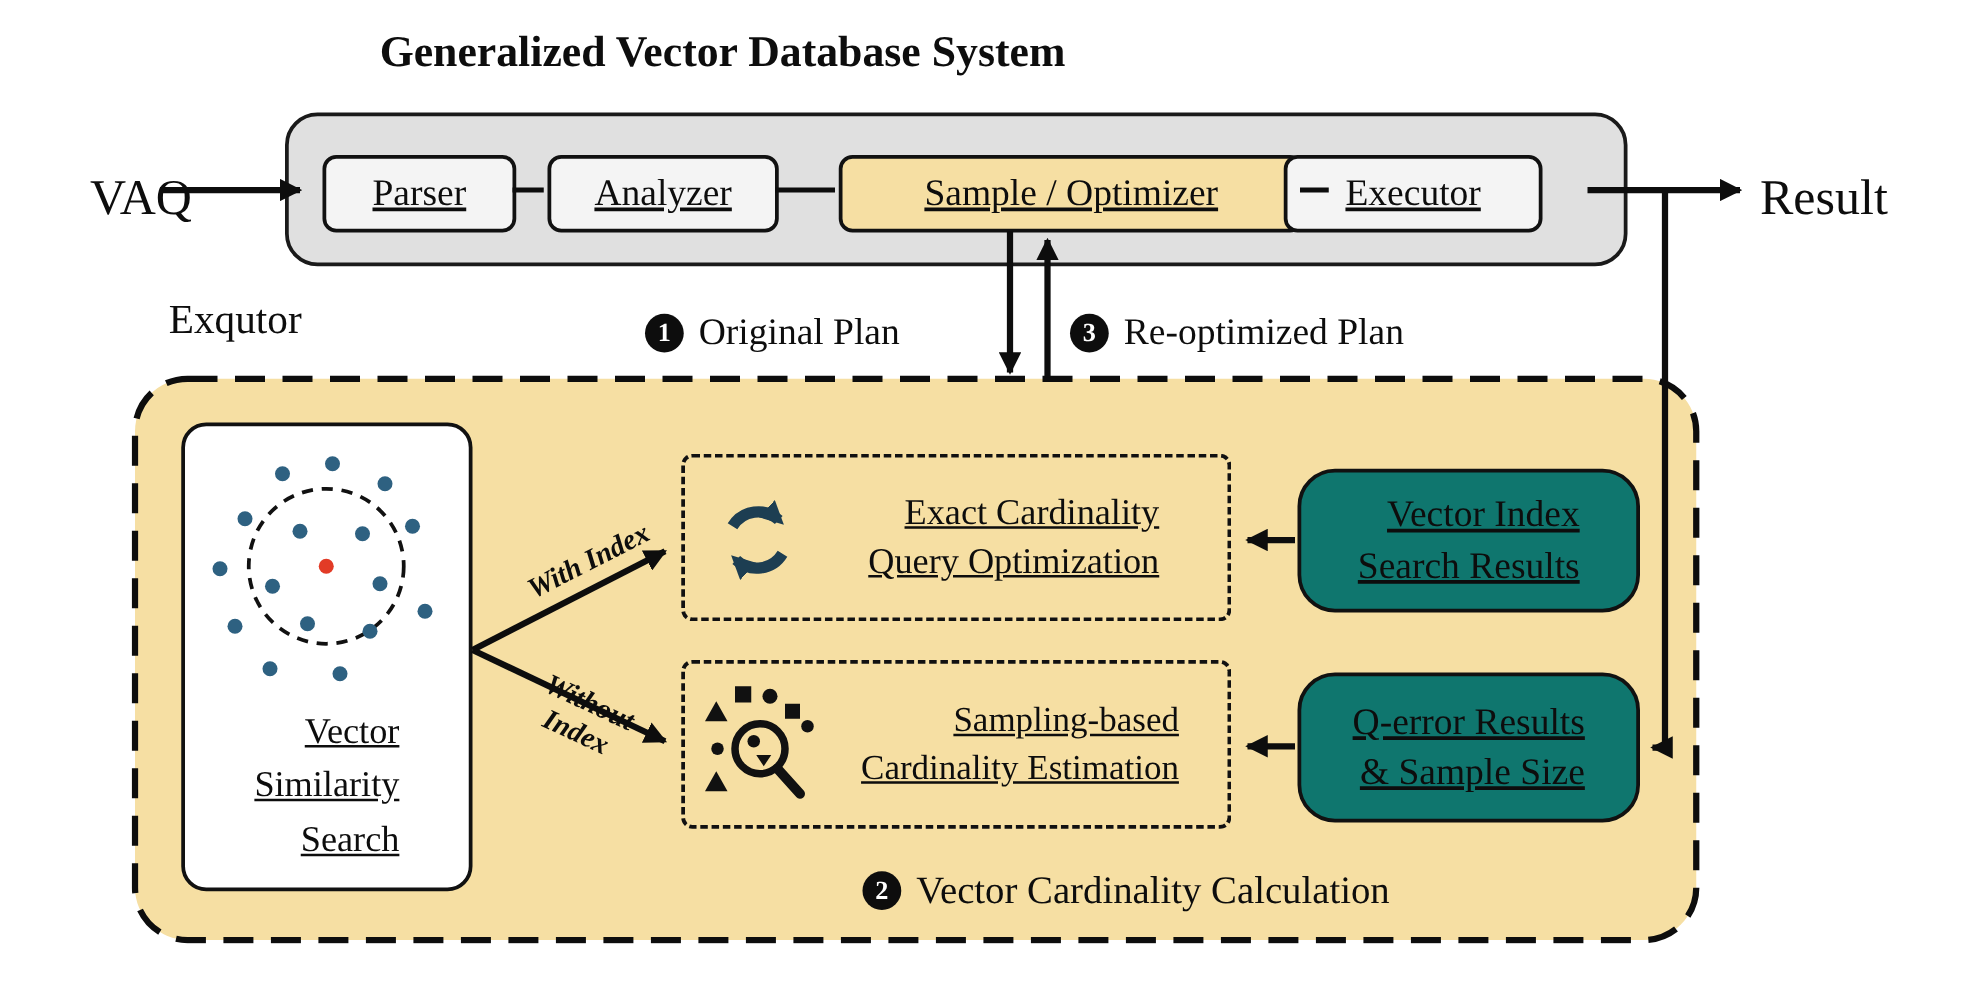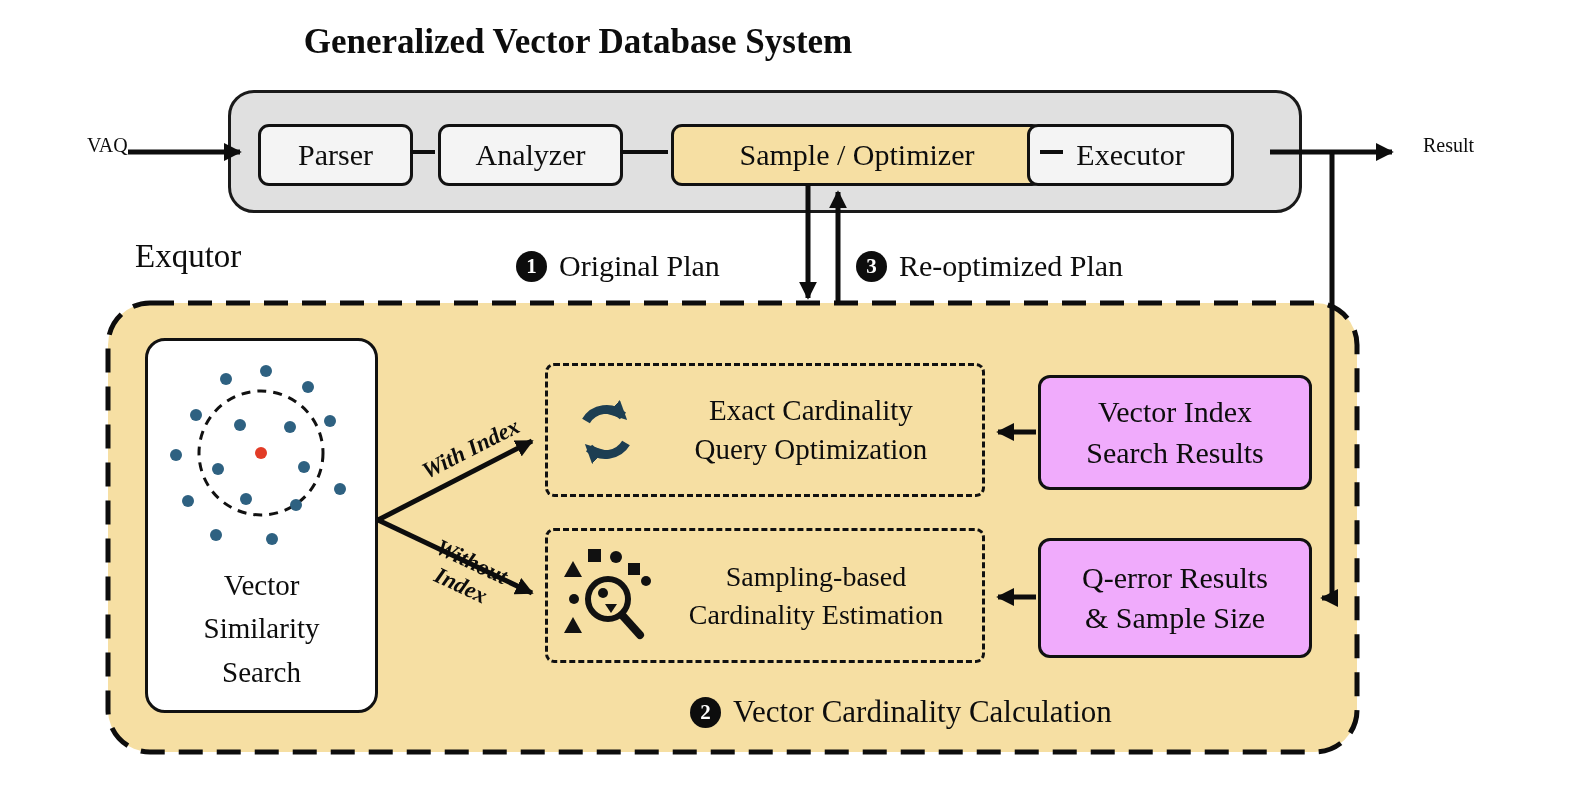--- a/index.html
+++ b/index.html
@@ -2,38 +2,38 @@
 <html style="--tan: #f6dfa3; --box-gray: #e0e0e0; --stage-bg: #f4f4f4; --icon-navy: #1d3e52; --dot-blue: #2e6181; --dot-red: #e23b26; --line: #0d0d0d;"><head>
 <meta charset="utf-8">
 <style>
   html,body{margin:0;padding:0;background:#fff;}
   #canvas{
     position:relative;width:1574px;height:786px;background:#fff;overflow:hidden;
     font-family:"Liberation Serif","DejaVu Serif",serif;color:#0d0d0d;padding-left:32px;
   }
   .abs{position:absolute;}
   .pre{white-space:pre-line;}
-  .center{display:flex;align-items:center;justify-content:center;text-align:center;}
+  .center{display:flex;align-items:center;justify-content:center;text-align:right;text-decoration:underline;}
 
   .title{left:228px;top:22px;width:700px;font-size:35px;font-weight:bold;text-align:center;}
 
   .system-box{
     left:228px;top:90px;width:1074px;height:123px;
     background:var(--box-gray,#e0e0e0);
     border:3px solid #1a1a1a;border-radius:26px;box-sizing:border-box;
   }
   .stage{
     position:absolute;top:31px;height:62px;
     background:var(--stage-bg,#f4f4f4);
     border:3px solid #111;border-radius:11px;box-sizing:border-box;
     font-size:30px;
   }
   .stage.hl{background:var(--tan,#f6dfa3);}
 
-  .io-label{font-size:20px;margin-left:15px;}
+  .io-label{font-size:40px;}
   .exqutor-label{left:135px;top:238px;font-size:33px;font-weight:normal;}
 
   .numcircle{
     display:inline-flex;align-items:center;justify-content:center;
     width:31px;height:31px;border-radius:50%;background:#0d0d0d;color:#fff;
     font-size:21px;font-weight:bold;flex:0 0 auto;
   }
   .steplabel{font-size:30px;}
   .steprow{display:flex;align-items:center;gap:12px;}
 
@@ -51,21 +51,21 @@
   }
   #exact-box{left:545px;top:363px;width:440px;height:134px;}
   #sampling-box{left:545px;top:528px;width:440px;height:135px;}
   .dashed-box .boxtext{
     position:absolute;top:0;bottom:0;font-size:29px;line-height:1.35;
   }
   #exact-box .boxtext{left:100px;right:8px;}
   #sampling-box .boxtext{left:108px;right:6px;font-size:28px;}
 
   .result-box{
-    background:#f0abfc;border:3px solid #111;border-radius:12px;box-sizing:border-box;
+    background:#0f766e;border:3px solid #111;border-radius:30px;box-sizing:border-box;
     font-size:30px;line-height:1.35;
   }
   #vector-index-box{left:1038px;top:375px;width:274px;height:115px;}
   #qerror-box{left:1038px;top:538px;width:274px;height:120px;}
 
   .edge-label{
     font-size:23px;font-weight:bold;font-style:italic;text-align:center;line-height:1.15;
   }
   #with-index-label{left:404px;top:436px;width:134px;transform:rotate(-27deg);}
   #without-index-label{left:410px;top:548px;width:112px;transform:rotate(25deg);}

